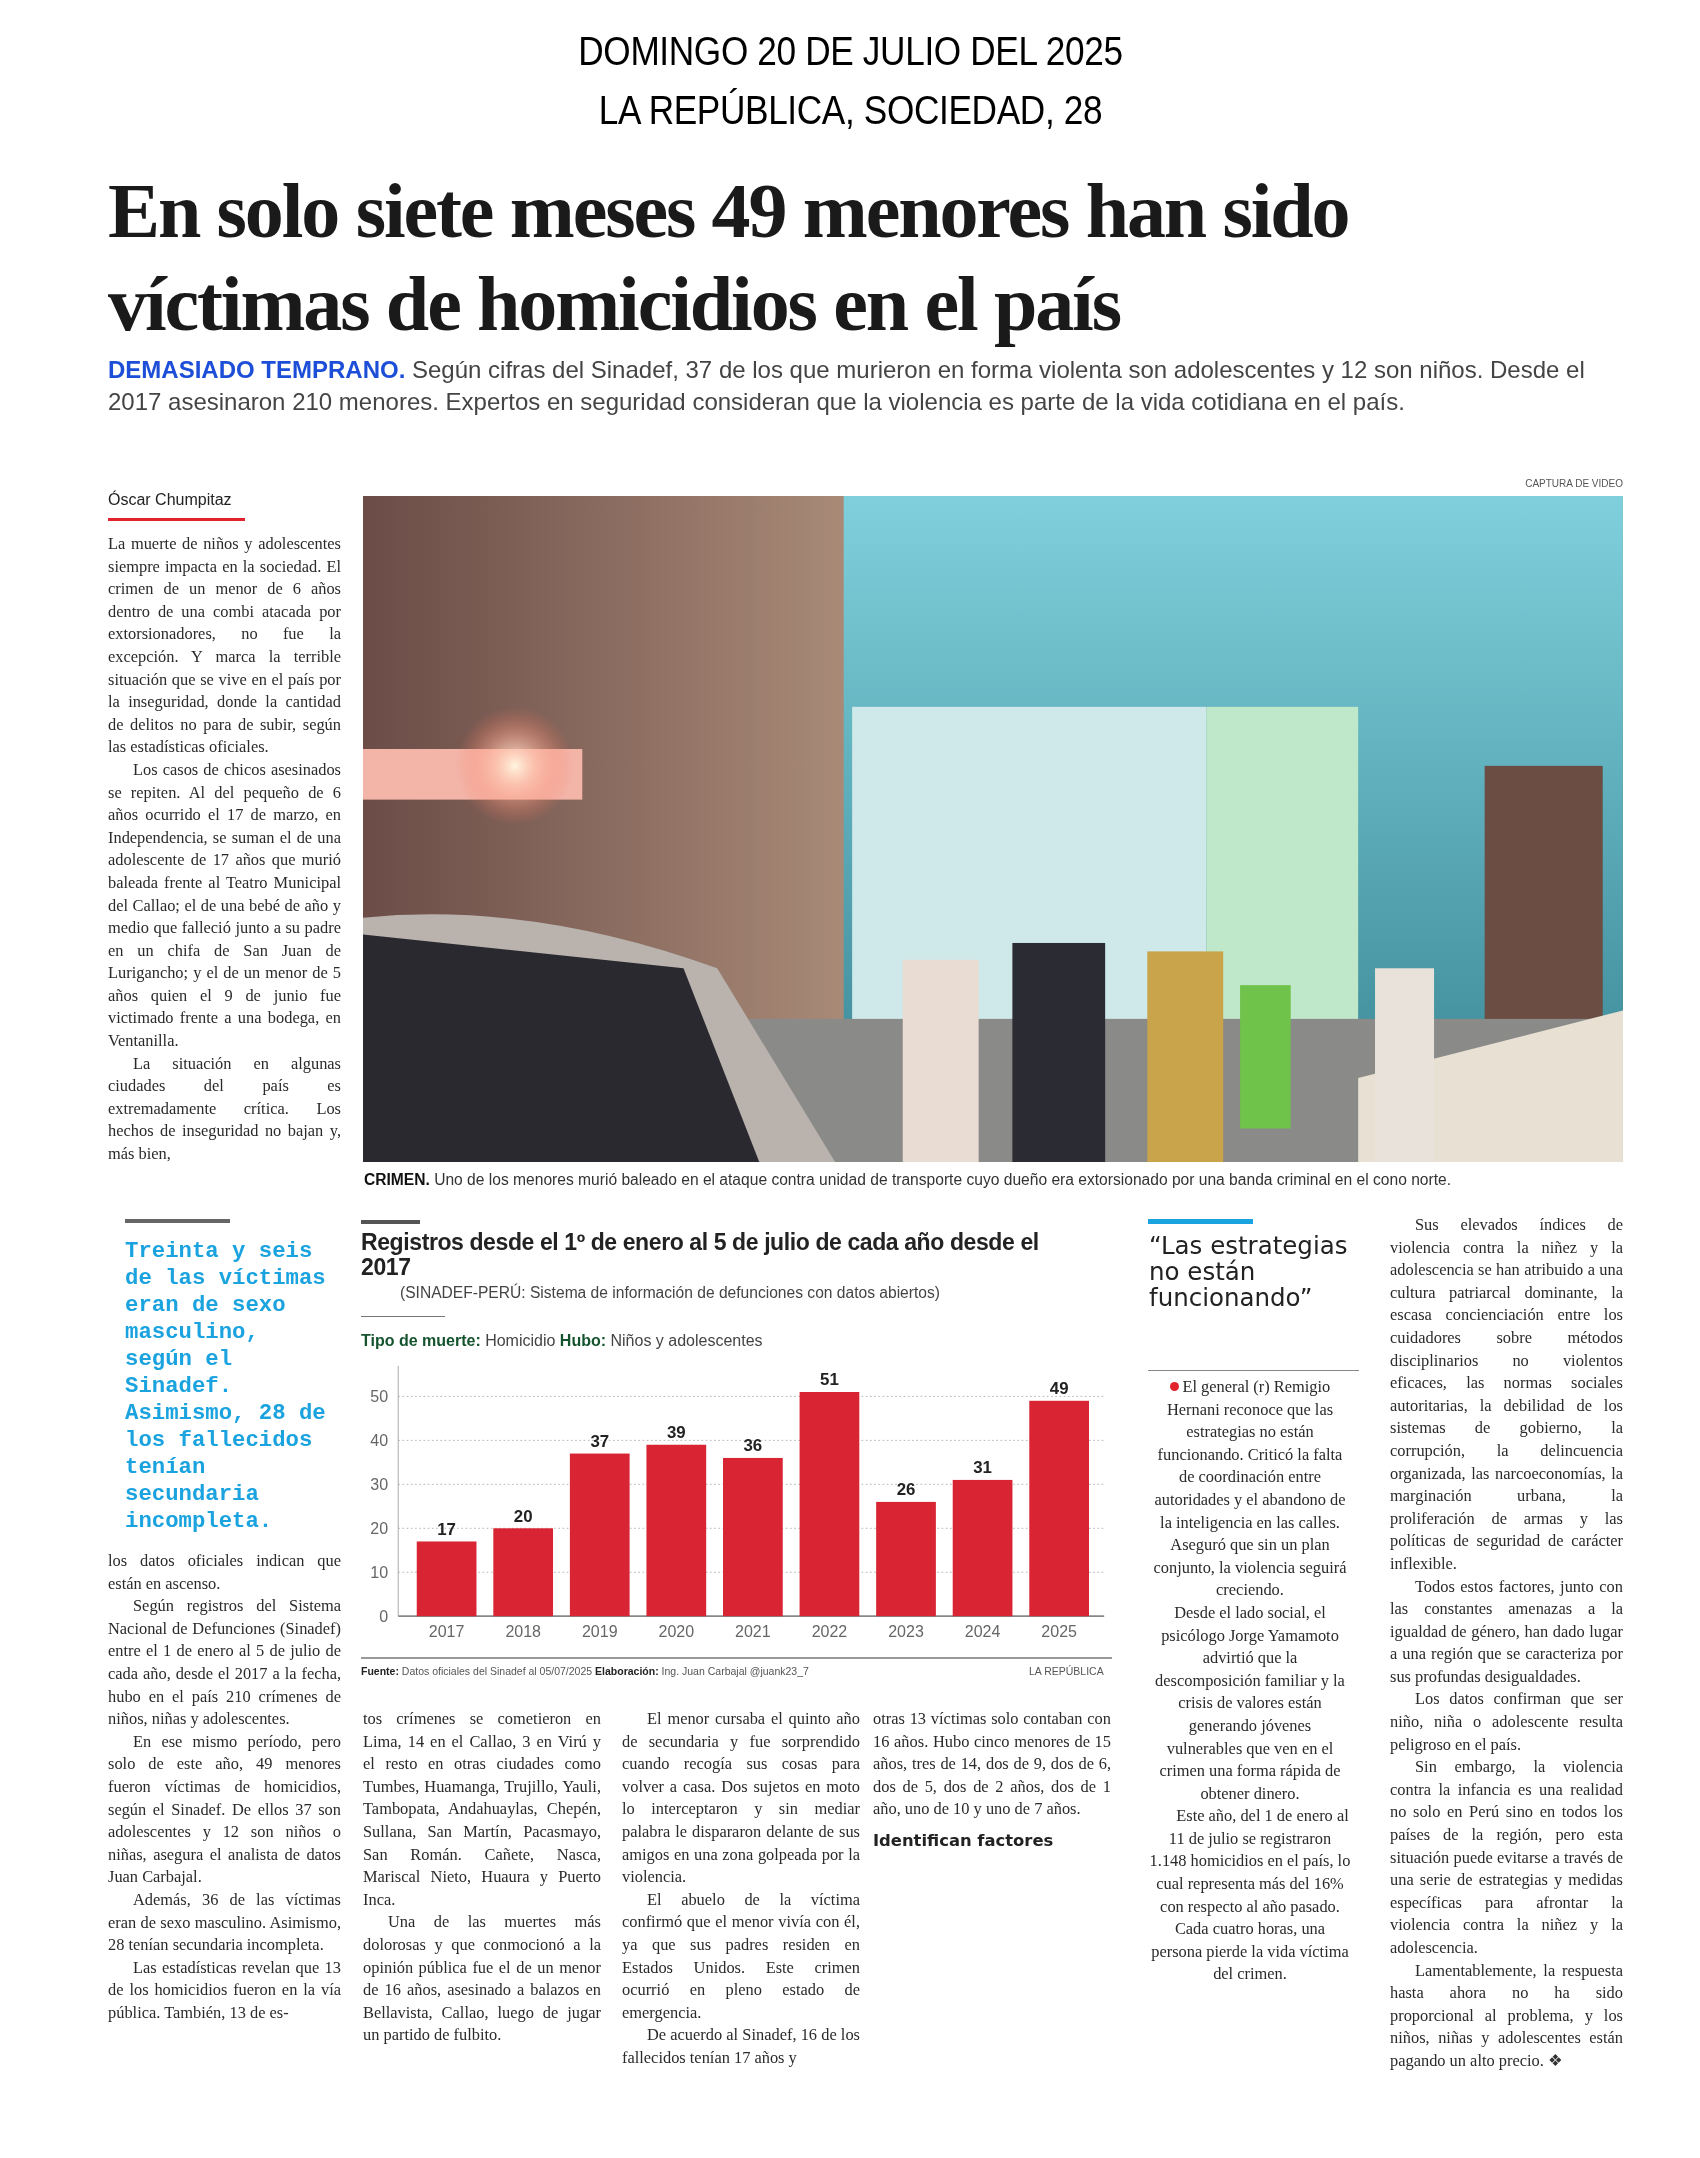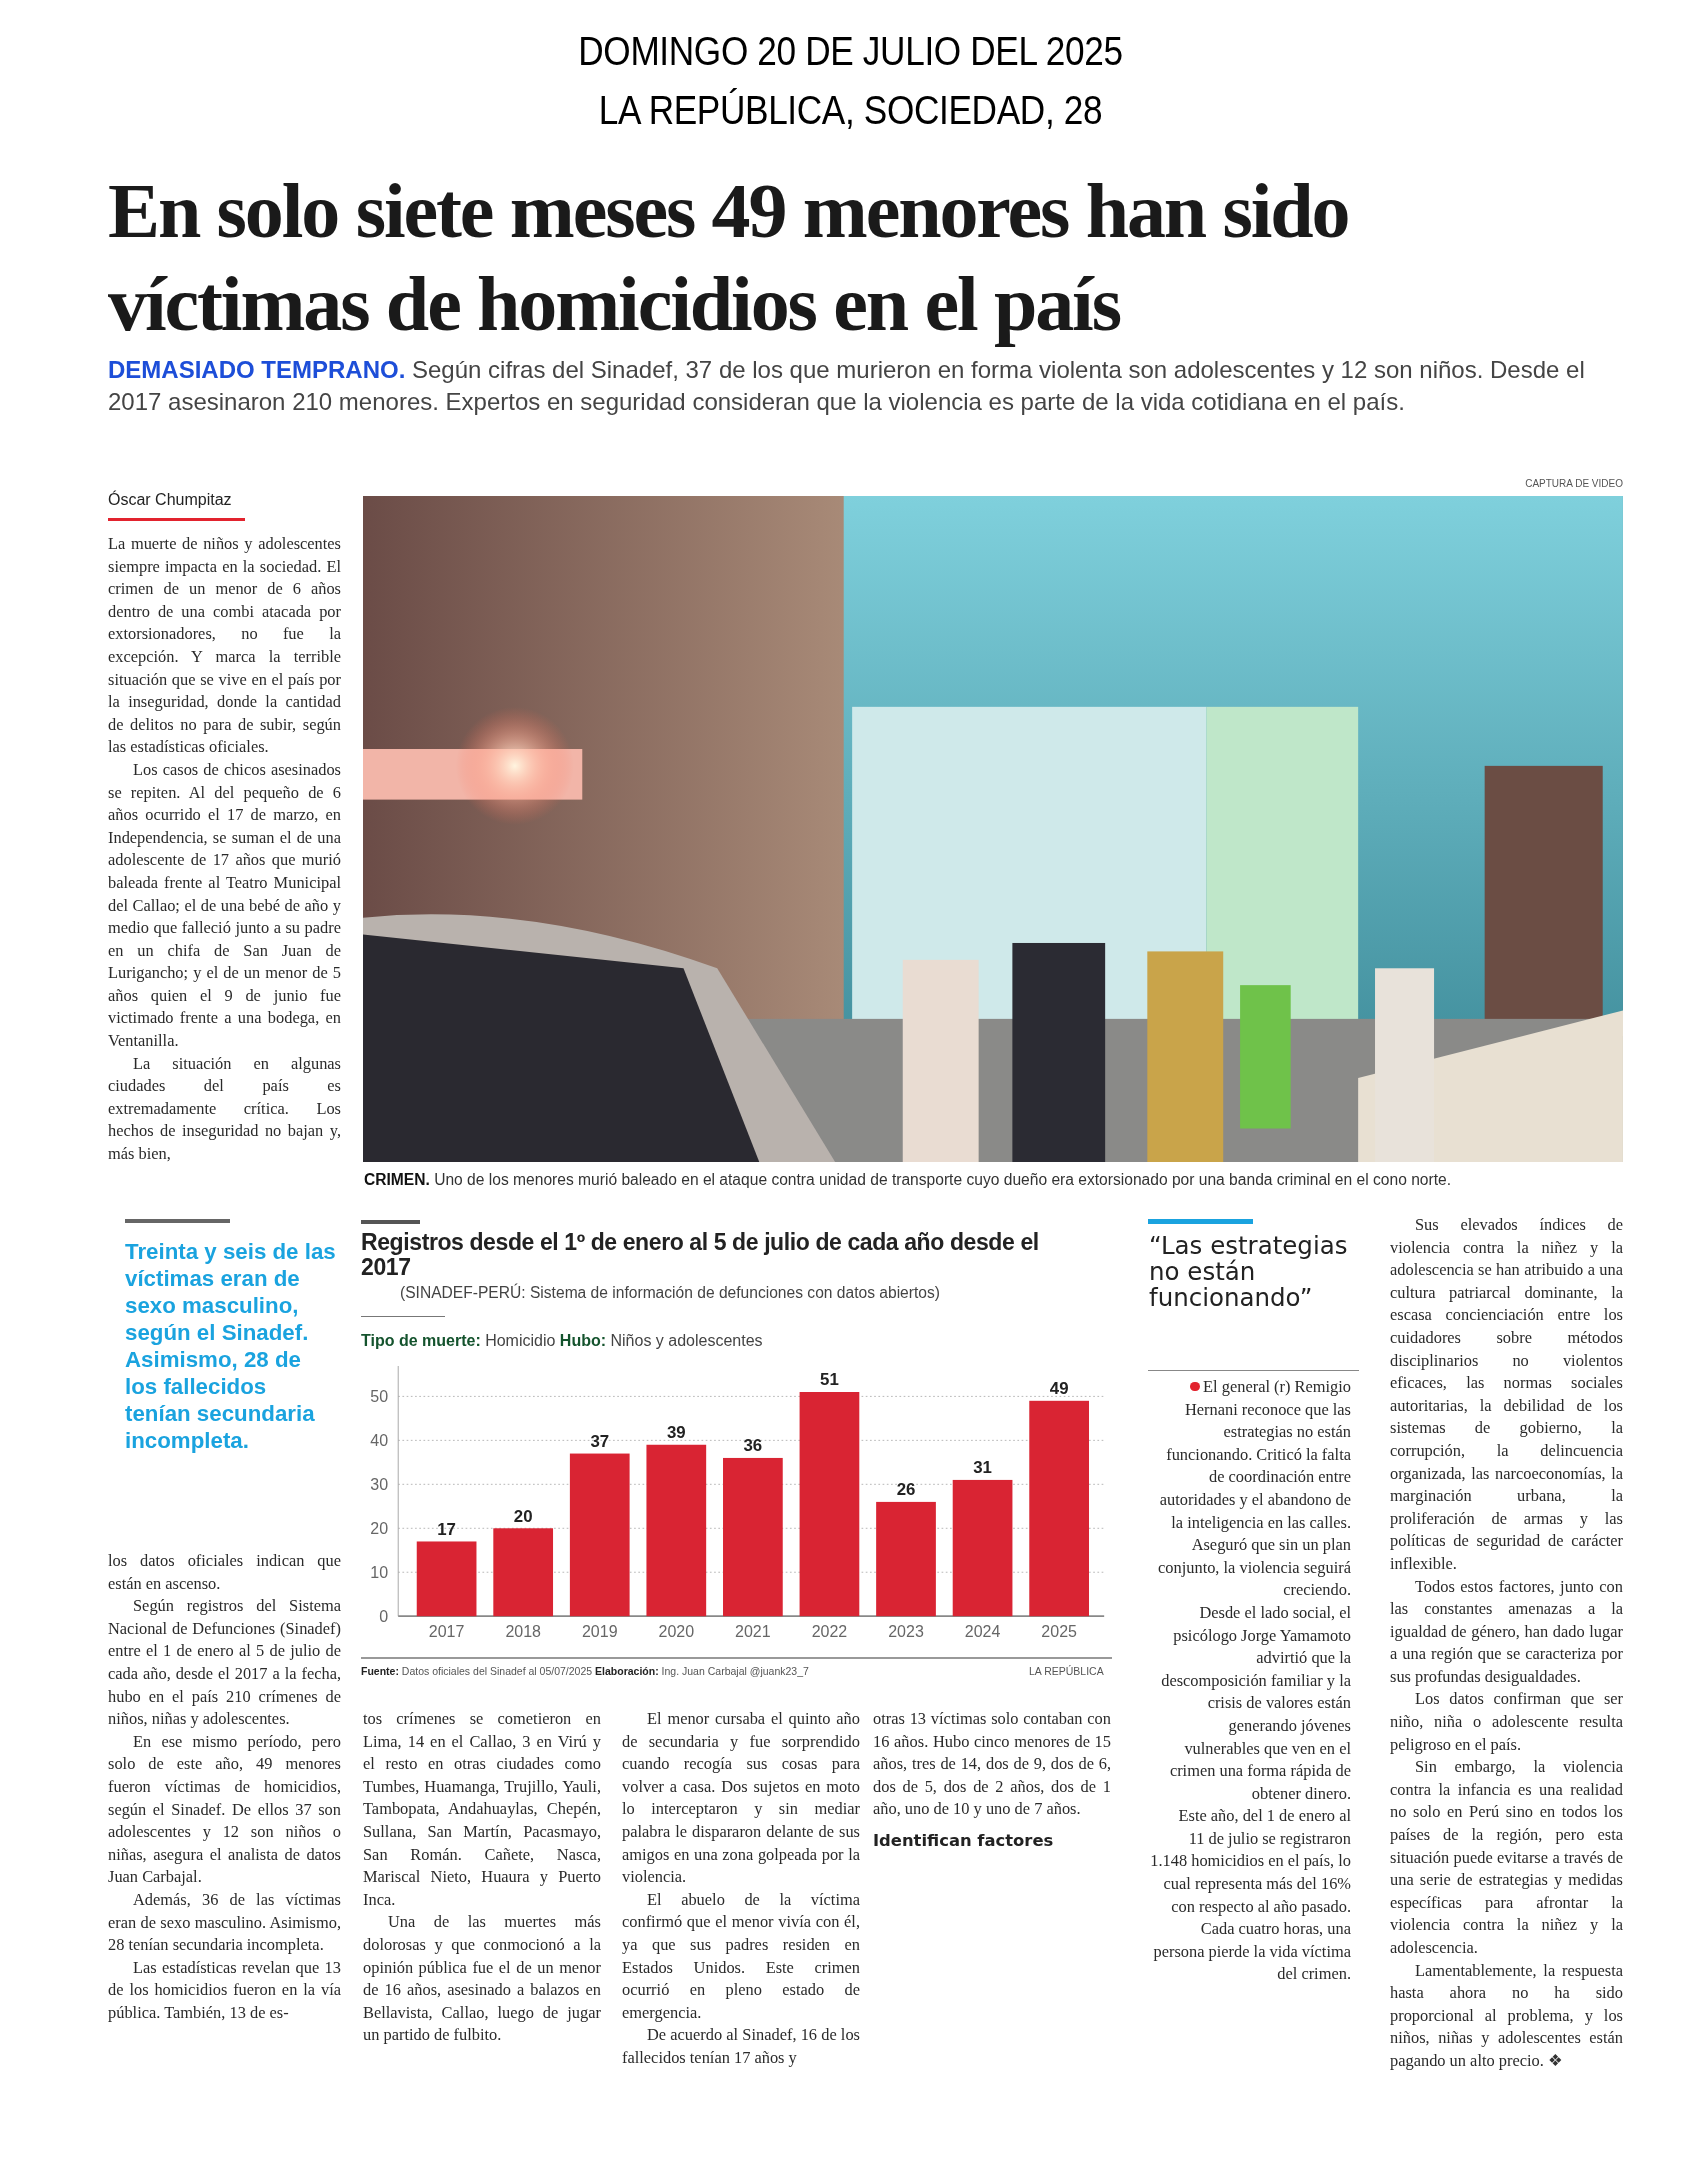--- a/index.html
+++ b/index.html
@@ -40,21 +40,21 @@
   .col p { margin: 0; }
   .col p.ind { text-indent: 25px; }
 
   #col1-top { left: 108px; top: 533px; width: 233px; }
   #col1-bottom { left: 108px; top: 1550px; width: 233px; }
 
   
   .pull-rule { left: 125px; top: 1219px; width: 105px; height: 4.2px; background: #666; }
   .pull-quote {
     left: 125px; top: 1238px; width: 211px;
-    font-family: Liberation Sans, sans-serif; font-weight: bold; font-size: 22.3px; line-height: 27px; color: #1aa3df;
+    font-family: Liberation Mono, monospace; font-weight: bold; font-size: 22.3px; line-height: 27px; color: #1aa3df;
   }
 
   
   .photo-credit { left: 1434px; top: 478px; width: 189px; text-align: right; font-family: "Liberation Sans", sans-serif; font-size: 10px; color: #555; }
   .photo { left: 363px; top: 496px; width: 1260px; height: 666px; overflow: hidden; background: #2b2b2e; }
   .photo-caption { left: 364px; top: 1171px; width: 1265px; font-family: "Liberation Sans", sans-serif; font-size: 15.6px; color: #333; }
   .photo-caption b { color: #111; }
 
   
   .chart-rule { left: 361px; top: 1220px; width: 59px; height: 4.2px; background: #555; }
@@ -72,21 +72,21 @@
   
   #col2 { left: 363px; top: 1708px; width: 238px; }
   #col3 { left: 622px; top: 1708px; width: 238px; }
   #col4 { left: 873px; top: 1708px; width: 238px; }
   .subhead { font-family: "DejaVu Sans", sans-serif; font-weight: bold; font-size: 16.4px; line-height: 23.6px; color: #222; margin-top: 8px; }
 
   
   .side-rule { left: 1148px; top: 1219px; width: 105px; height: 5px; background: #1aa3df; }
   .side-title { left: 1149px; top: 1233px; width: 202px; font-family: "DejaVu Sans", sans-serif; font-size: 24.5px; line-height: 26px; color: #222; }
   .side-sep { left: 1148px; top: 1370px; width: 211px; height: 0.8px; background: #888; }
-  #col5 { left: 1149px; top: 1376px; width: 202px; text-align: right; }
+  #col5 { left: 1149px; top: 1376px; width: 202px; text-align: center; }
   .red-dot { display: inline-block; width: 9.3px; height: 9.3px; border-radius: 50%; background: #e2232e; margin-right: 3.4px; vertical-align: 0.8px; }
 
   
   #col6 { left: 1390px; top: 1214px; width: 233px; }
   .end-mark { color: #333; }
 
   
   .scene { position: absolute; inset: 0; }
 </style>
 </head>

